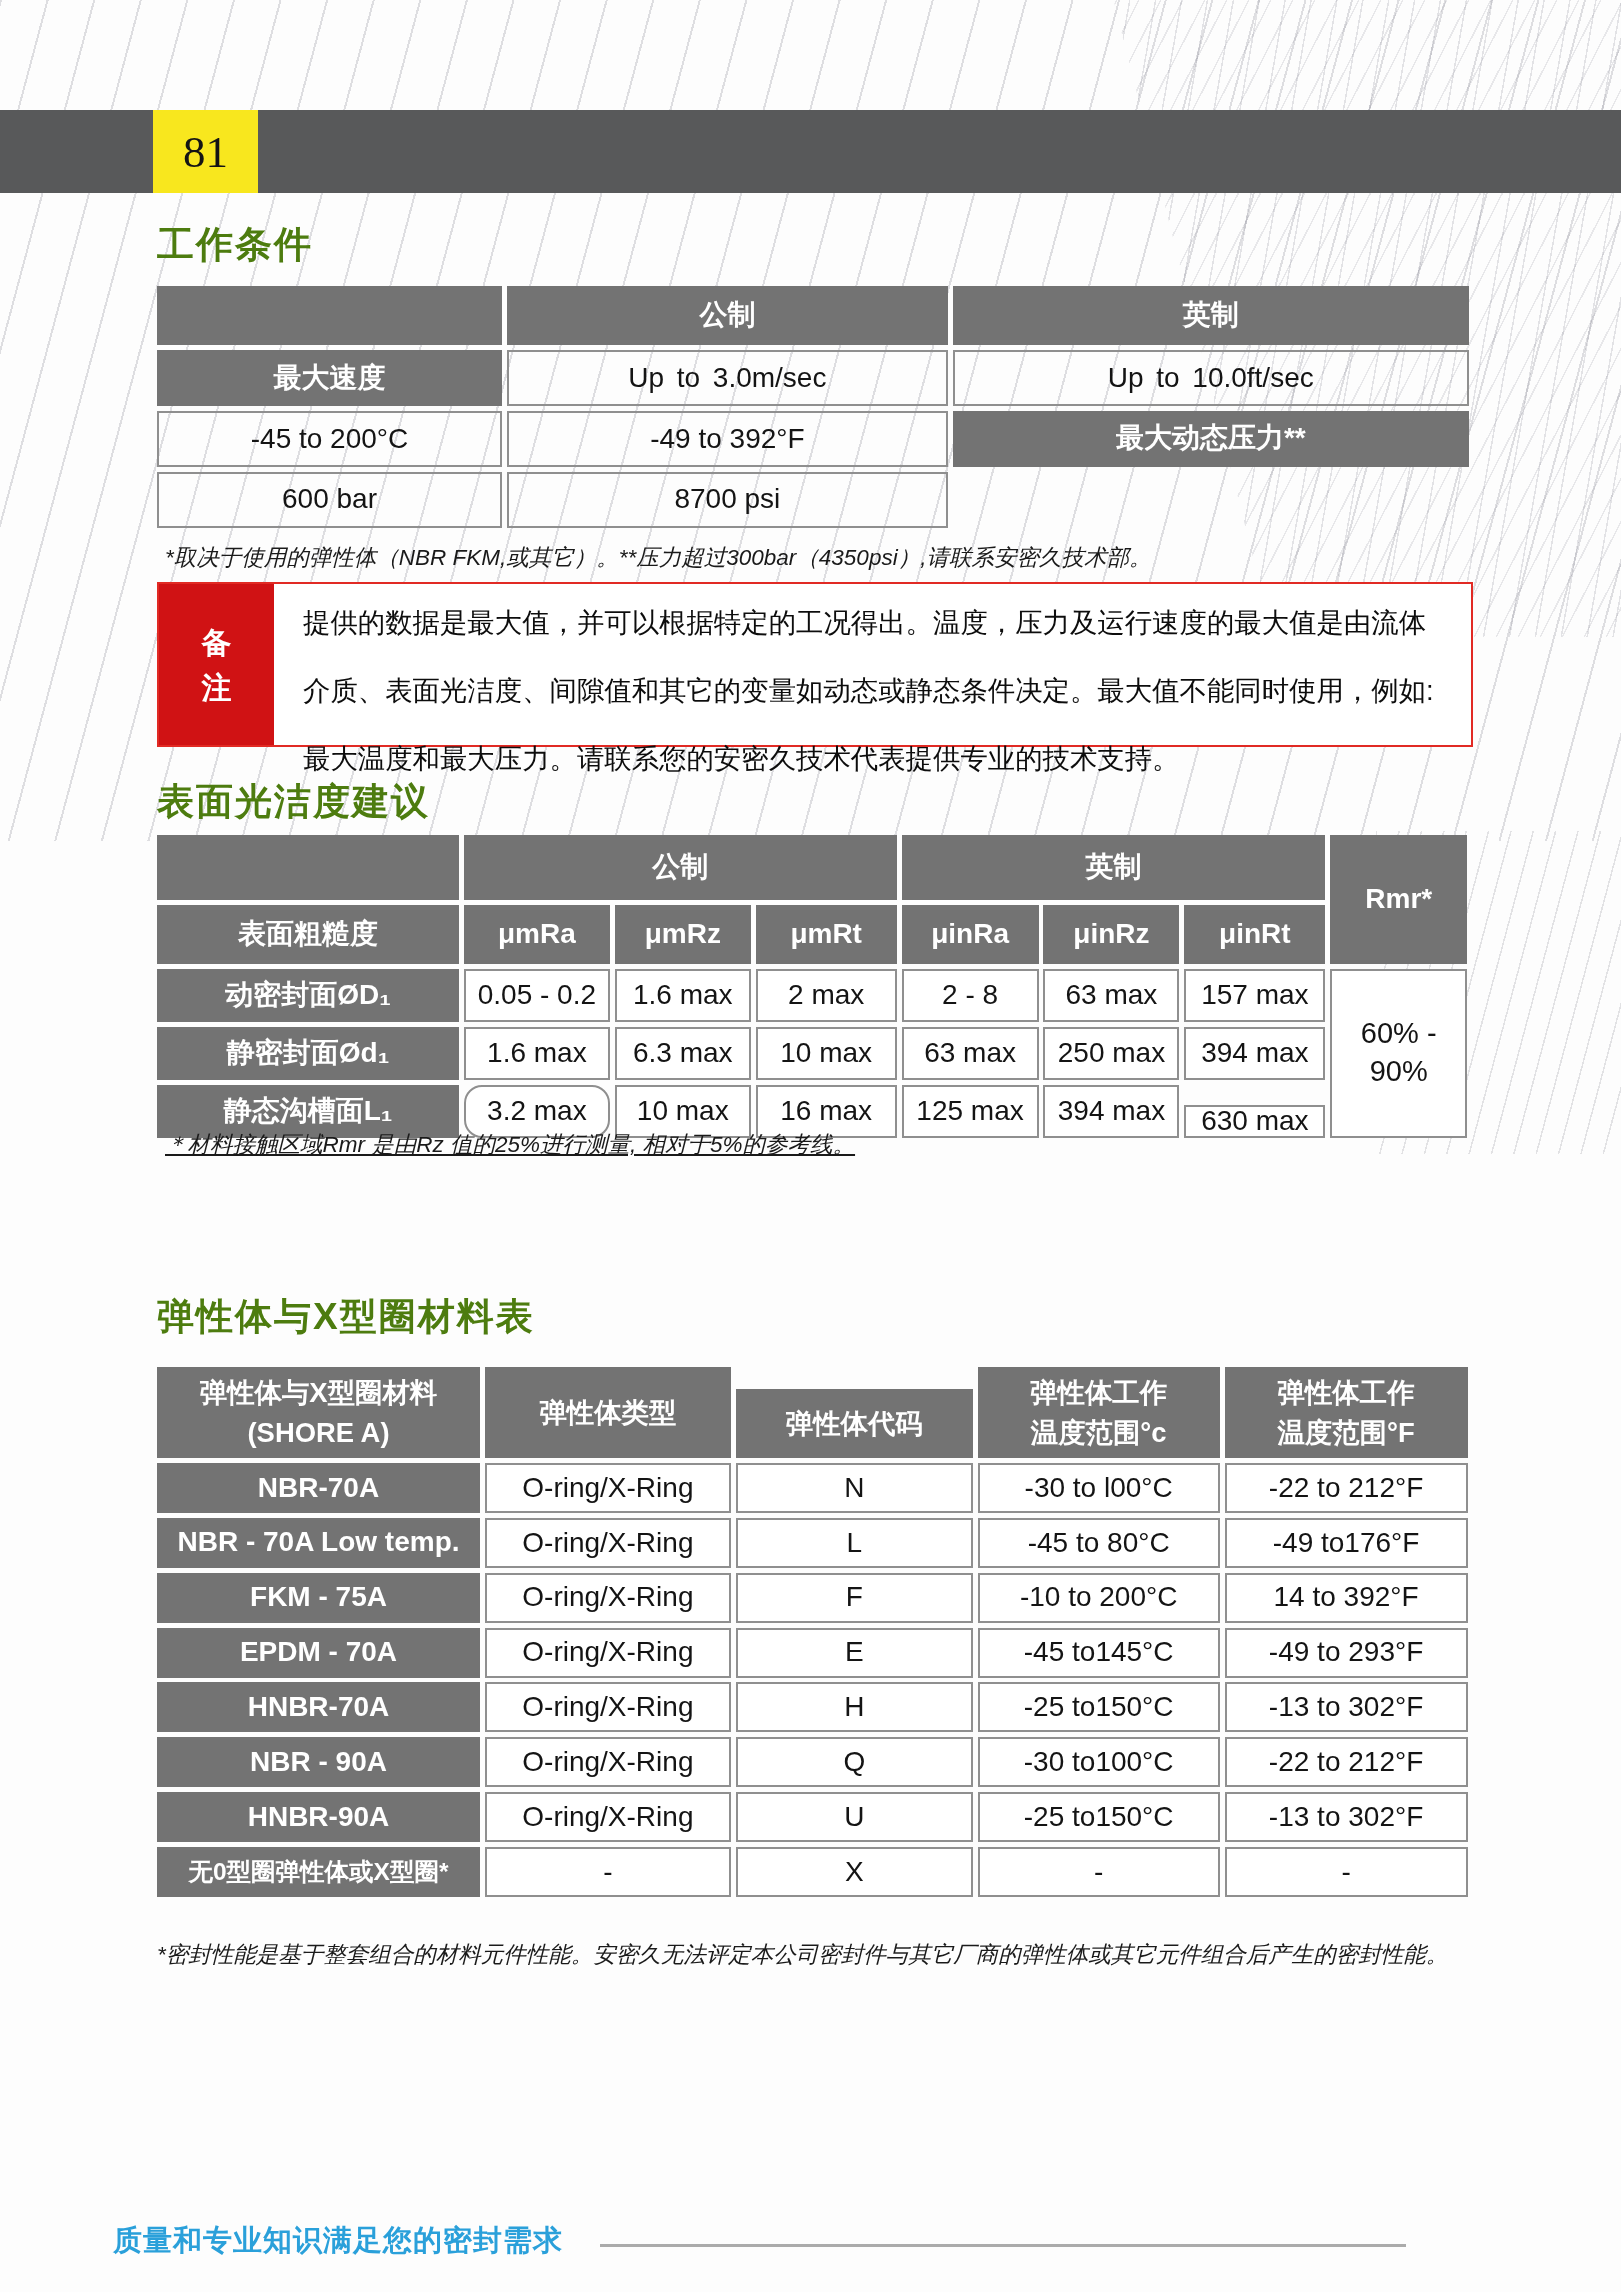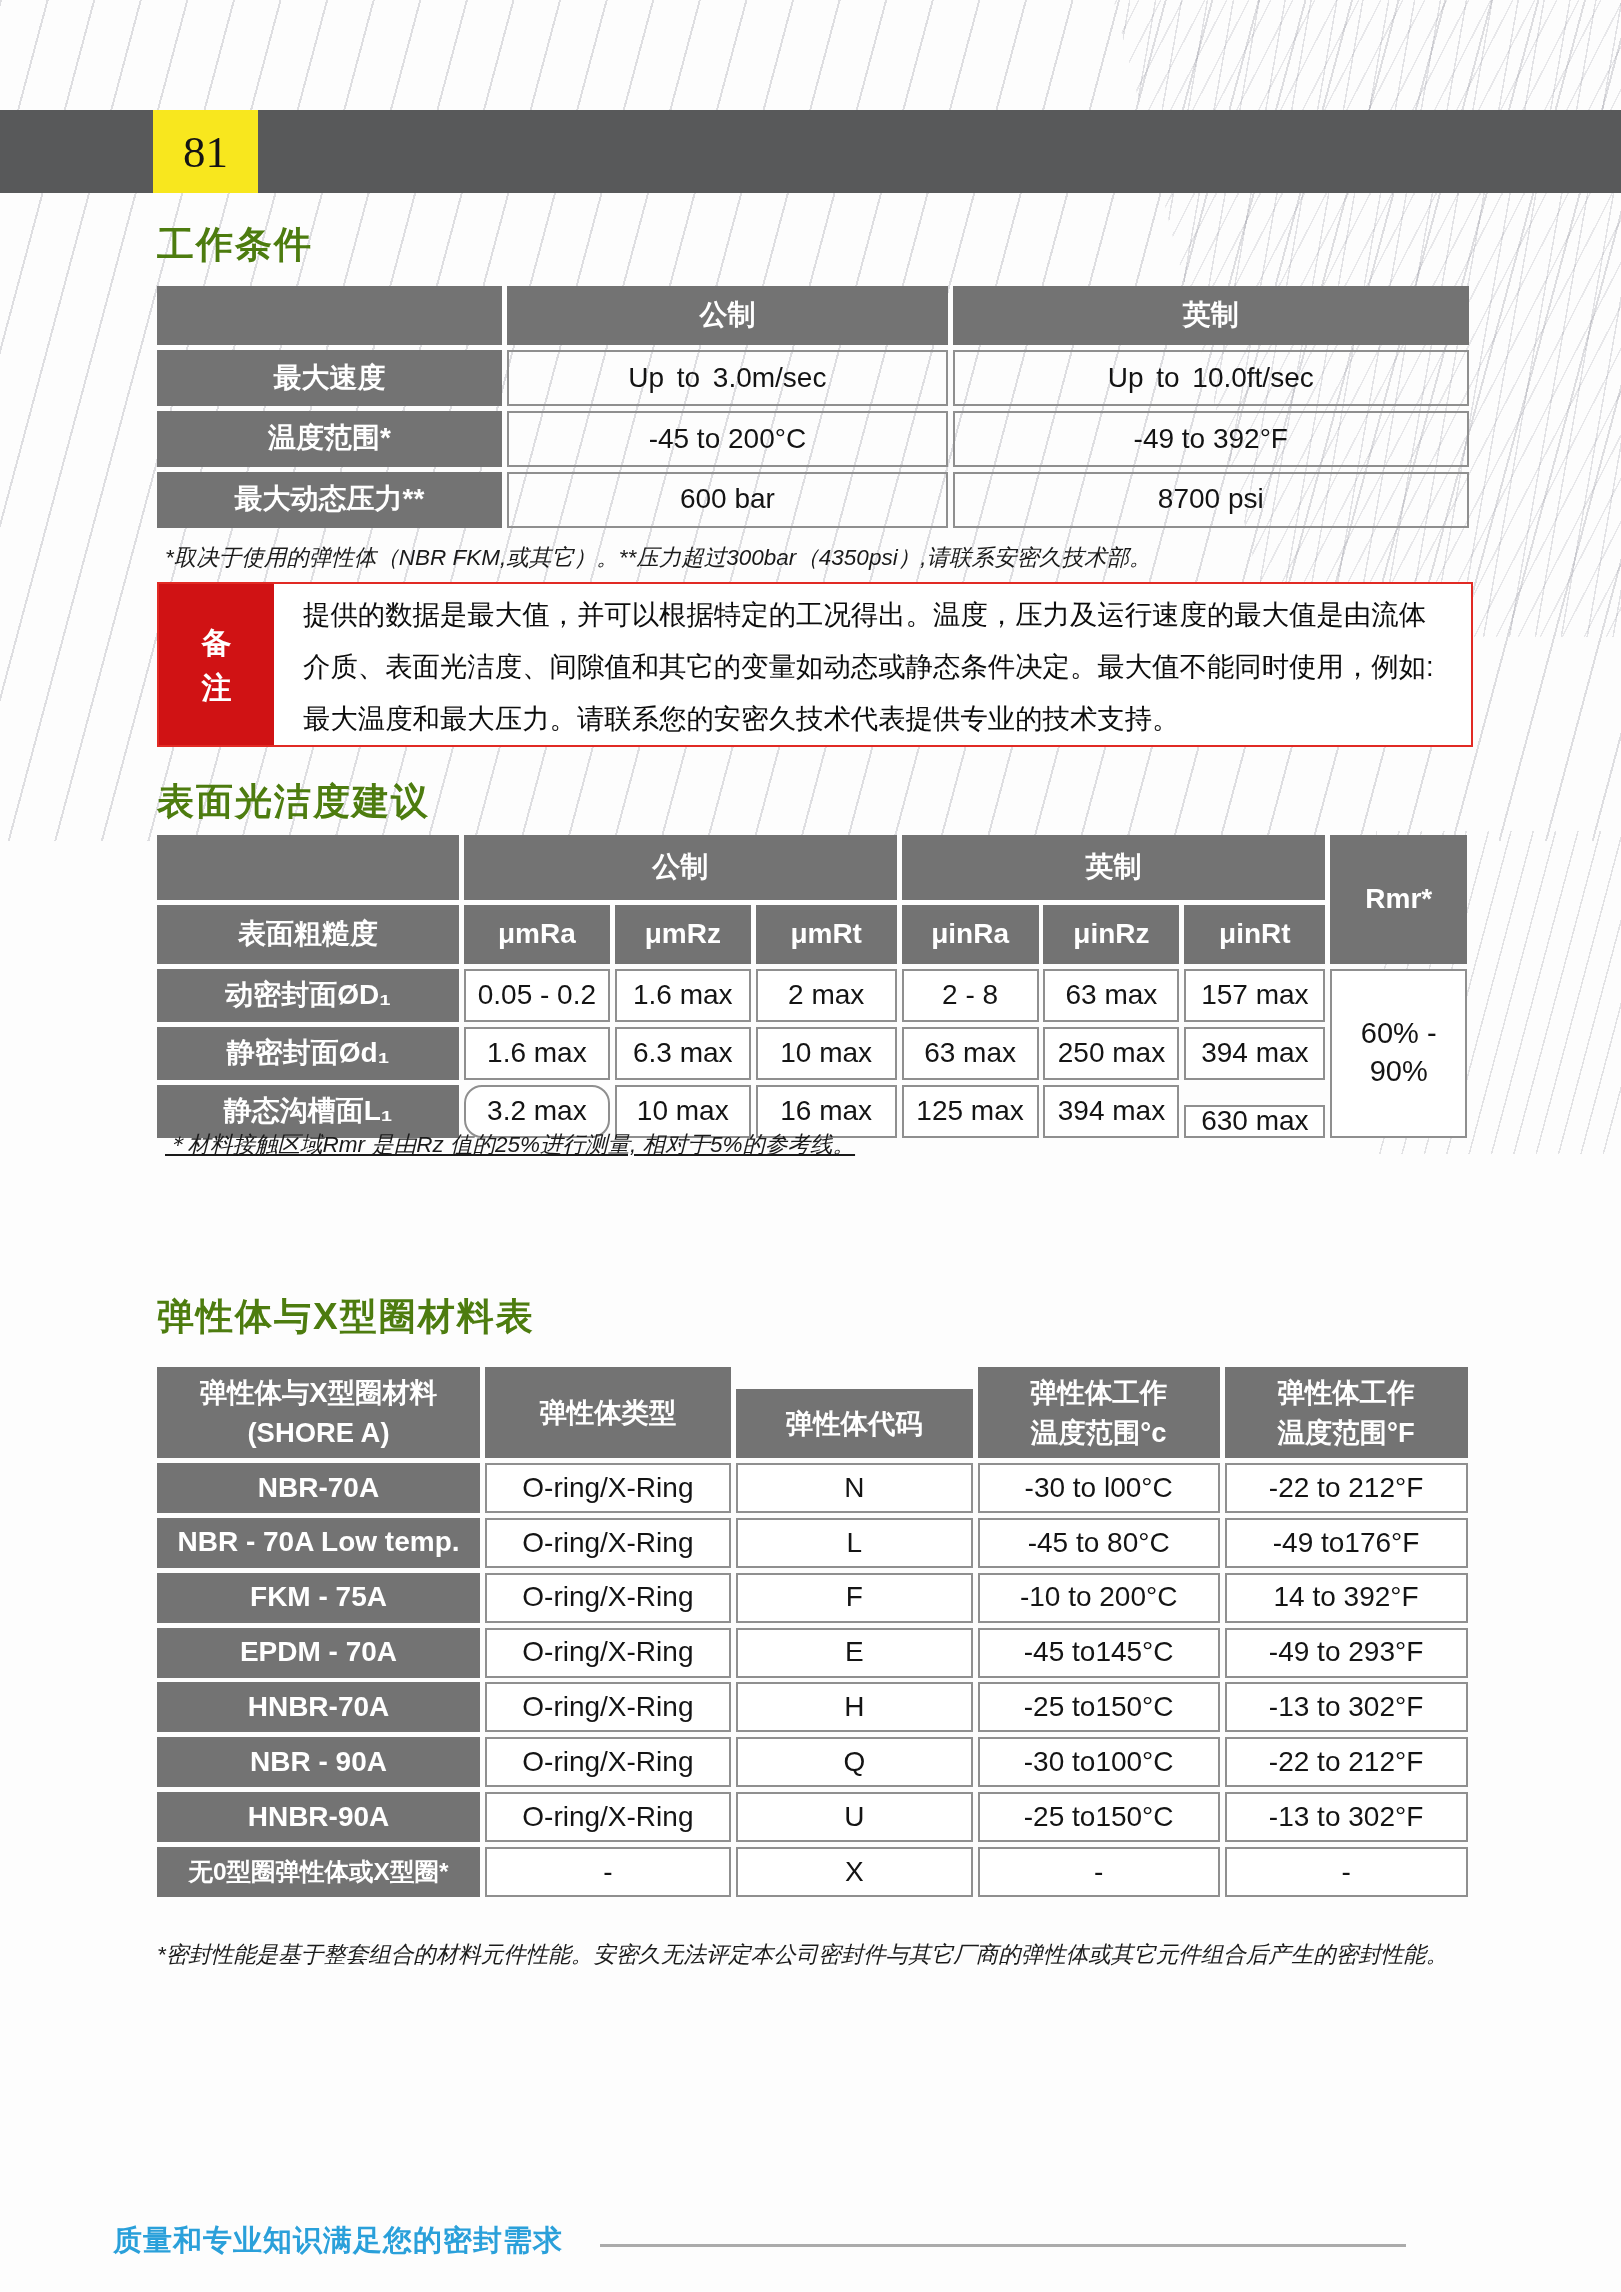--- a/index.html
+++ b/index.html
@@ -28,21 +28,21 @@
   .datacell{background:transparent;border:2px solid #8f8f8f;display:flex;align-items:center;
             justify-content:center;font-size:28px;color:#141414;text-align:center;white-space:pre-line;line-height:1.3;}
   .whitebg{background:#fff;}
   .wsp{word-spacing:4.9px;}
   .tight{font-size:24.5px;}
   
   .notebox{position:absolute;left:157px;top:582px;width:1316px;height:165px;border:2px solid #e12a24;
            background:#fff;display:flex;box-sizing:border-box;}
   .noteflag{width:115px;background:#d01214;color:#fff;display:flex;align-items:center;justify-content:center;
             font-size:30px;font-weight:bold;white-space:pre-line;text-align:center;line-height:1.5;}
-  .notetext{flex:1;padding:4.9px 25.5px 0 29px;font-size:27.4px;line-height:52px;color:#0d0d0d;}
+  .notetext{flex:1;padding:4.9px 25.5px 0 29px;font-size:27.4px;line-height:68px;color:#0d0d0d;}
   .footnote{position:absolute;font-style:italic;font-size:22.5px;color:#1a1a1a;}
   
   .slogan{position:absolute;left:113px;top:2221px;font-size:29px;font-weight:bold;color:#2aa0da;letter-spacing:1px;}
   .footline{position:absolute;left:600px;top:2244px;width:806px;height:2.9px;background:#ababab;}
 </style>
 </head>
 <body>
 
 <div id="page">
 
@@ -57,21 +57,20 @@
 
   <div class="grid" style="left:157px;top:286px;width:1311px;grid-template-columns:345px 441px 516px;grid-template-rows:59px 56px 56px 56px;">
     <div class="bluecell"></div>
     <div class="bluecell">公制</div>
     <div class="bluecell">英制</div>
 
     <div class="bluecell">最大速度</div>
     <div class="datacell wsp">Up to 3.0m/sec</div>
     <div class="datacell wsp">Up to 10.0ft/sec</div>
 
-    <div class="bluecell">温度范围*</div>
     <div class="datacell">-45 to 200°C</div>
     <div class="datacell">-49 to 392°F</div>
 
     <div class="bluecell">最大动态压力**</div>
     <div class="datacell">600 bar</div>
     <div class="datacell">8700 psi</div>
   </div>
 
   <div class="footnote" style="left:165px;top:542px;">*取决于使用的弹性体（NBR FKM,或其它）。**压力超过300bar（4350psi）,请联系安密久技术部。</div>
 

